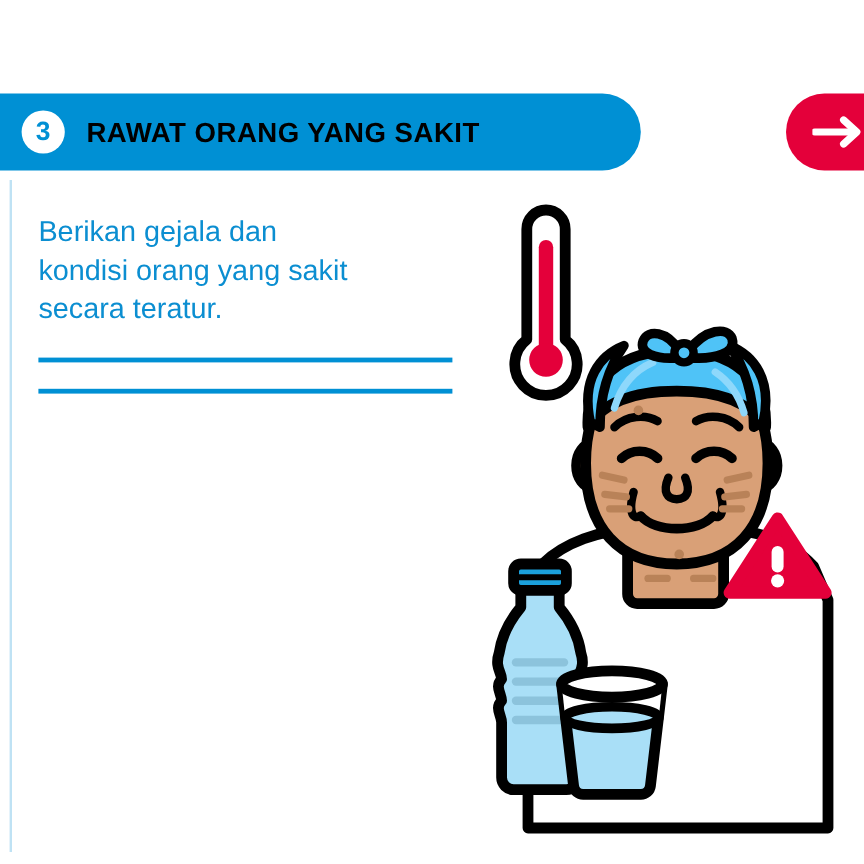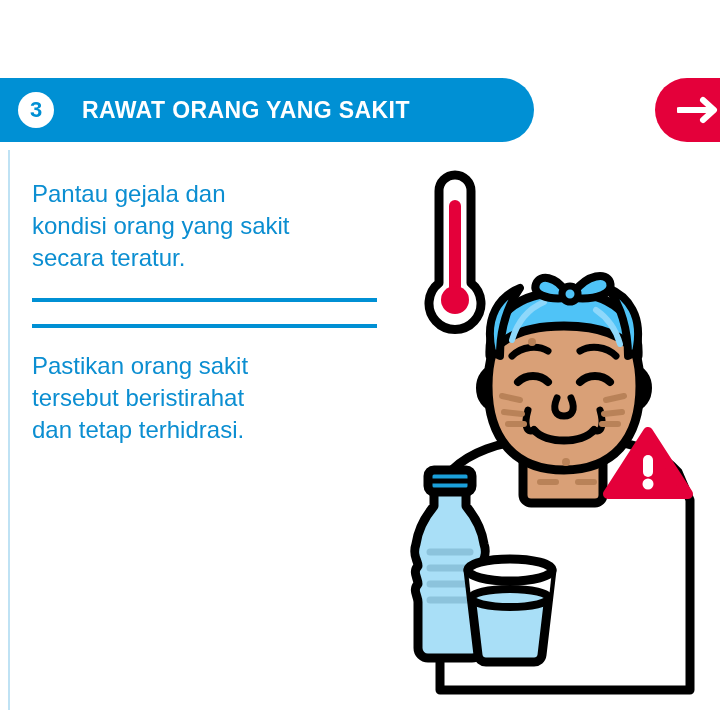--- a/index.html
+++ b/index.html
@@ -40,22 +40,22 @@
     background: #ffffff;
     color: #0090D4;
     font-size: 22px;
     font-weight: bold;
     display: flex;
     align-items: center;
     justify-content: center;
     line-height: 1;
   }
   .banner-title {
-    margin-left: 28px;
-    color: #ffffff;
+    margin-left: 18px;
+    color: #000000;
     font-size: 23px;
     font-weight: bold;
     letter-spacing: 0.4px;
     white-space: nowrap;
   }
 
   
   .next-pill {
     position: absolute;
     left: 655px;
@@ -126,28 +126,25 @@
   <div class="next-pill">
     <svg width="46" height="30" viewBox="0 0 46 30">
       <path d="M2 15 H36" stroke="#ffffff" stroke-width="6" stroke-linecap="round" fill="none"></path>
       <path d="M26 5 L37 15 L26 25" stroke="#ffffff" stroke-width="6" stroke-linecap="round" stroke-linejoin="round" fill="none"></path>
     </svg>
   </div>
 
   <div class="v-rule"></div>
 
   <div class="text-col">
-    <div class="para">Pantau gejala dan
+    <div class="para">Berikan gejala dan
 kondisi orang yang sakit
 secara teratur.</div>
     <div class="divider"></div>
     <div class="divider d2"></div>
-    <div class="para">Pastikan orang sakit
-tersebut beristirahat
-dan tetap terhidrasi.</div>
   </div>
 
   <svg class="art" viewBox="0 0 720 720">
 
     <g>
       <path d="M455 175 a16 16 0 0 1 16 16 V283 a26 26 0 1 1 -32 0 V191 a16 16 0 0 1 16 -16 Z" fill="#ffffff" stroke="#000000" stroke-width="9" stroke-linejoin="round"></path>
       <rect x="449" y="200" width="12" height="98" rx="6" fill="#E4003A"></rect>
       <circle cx="455" cy="300" r="14" fill="#E4003A"></circle>
     </g>
 

